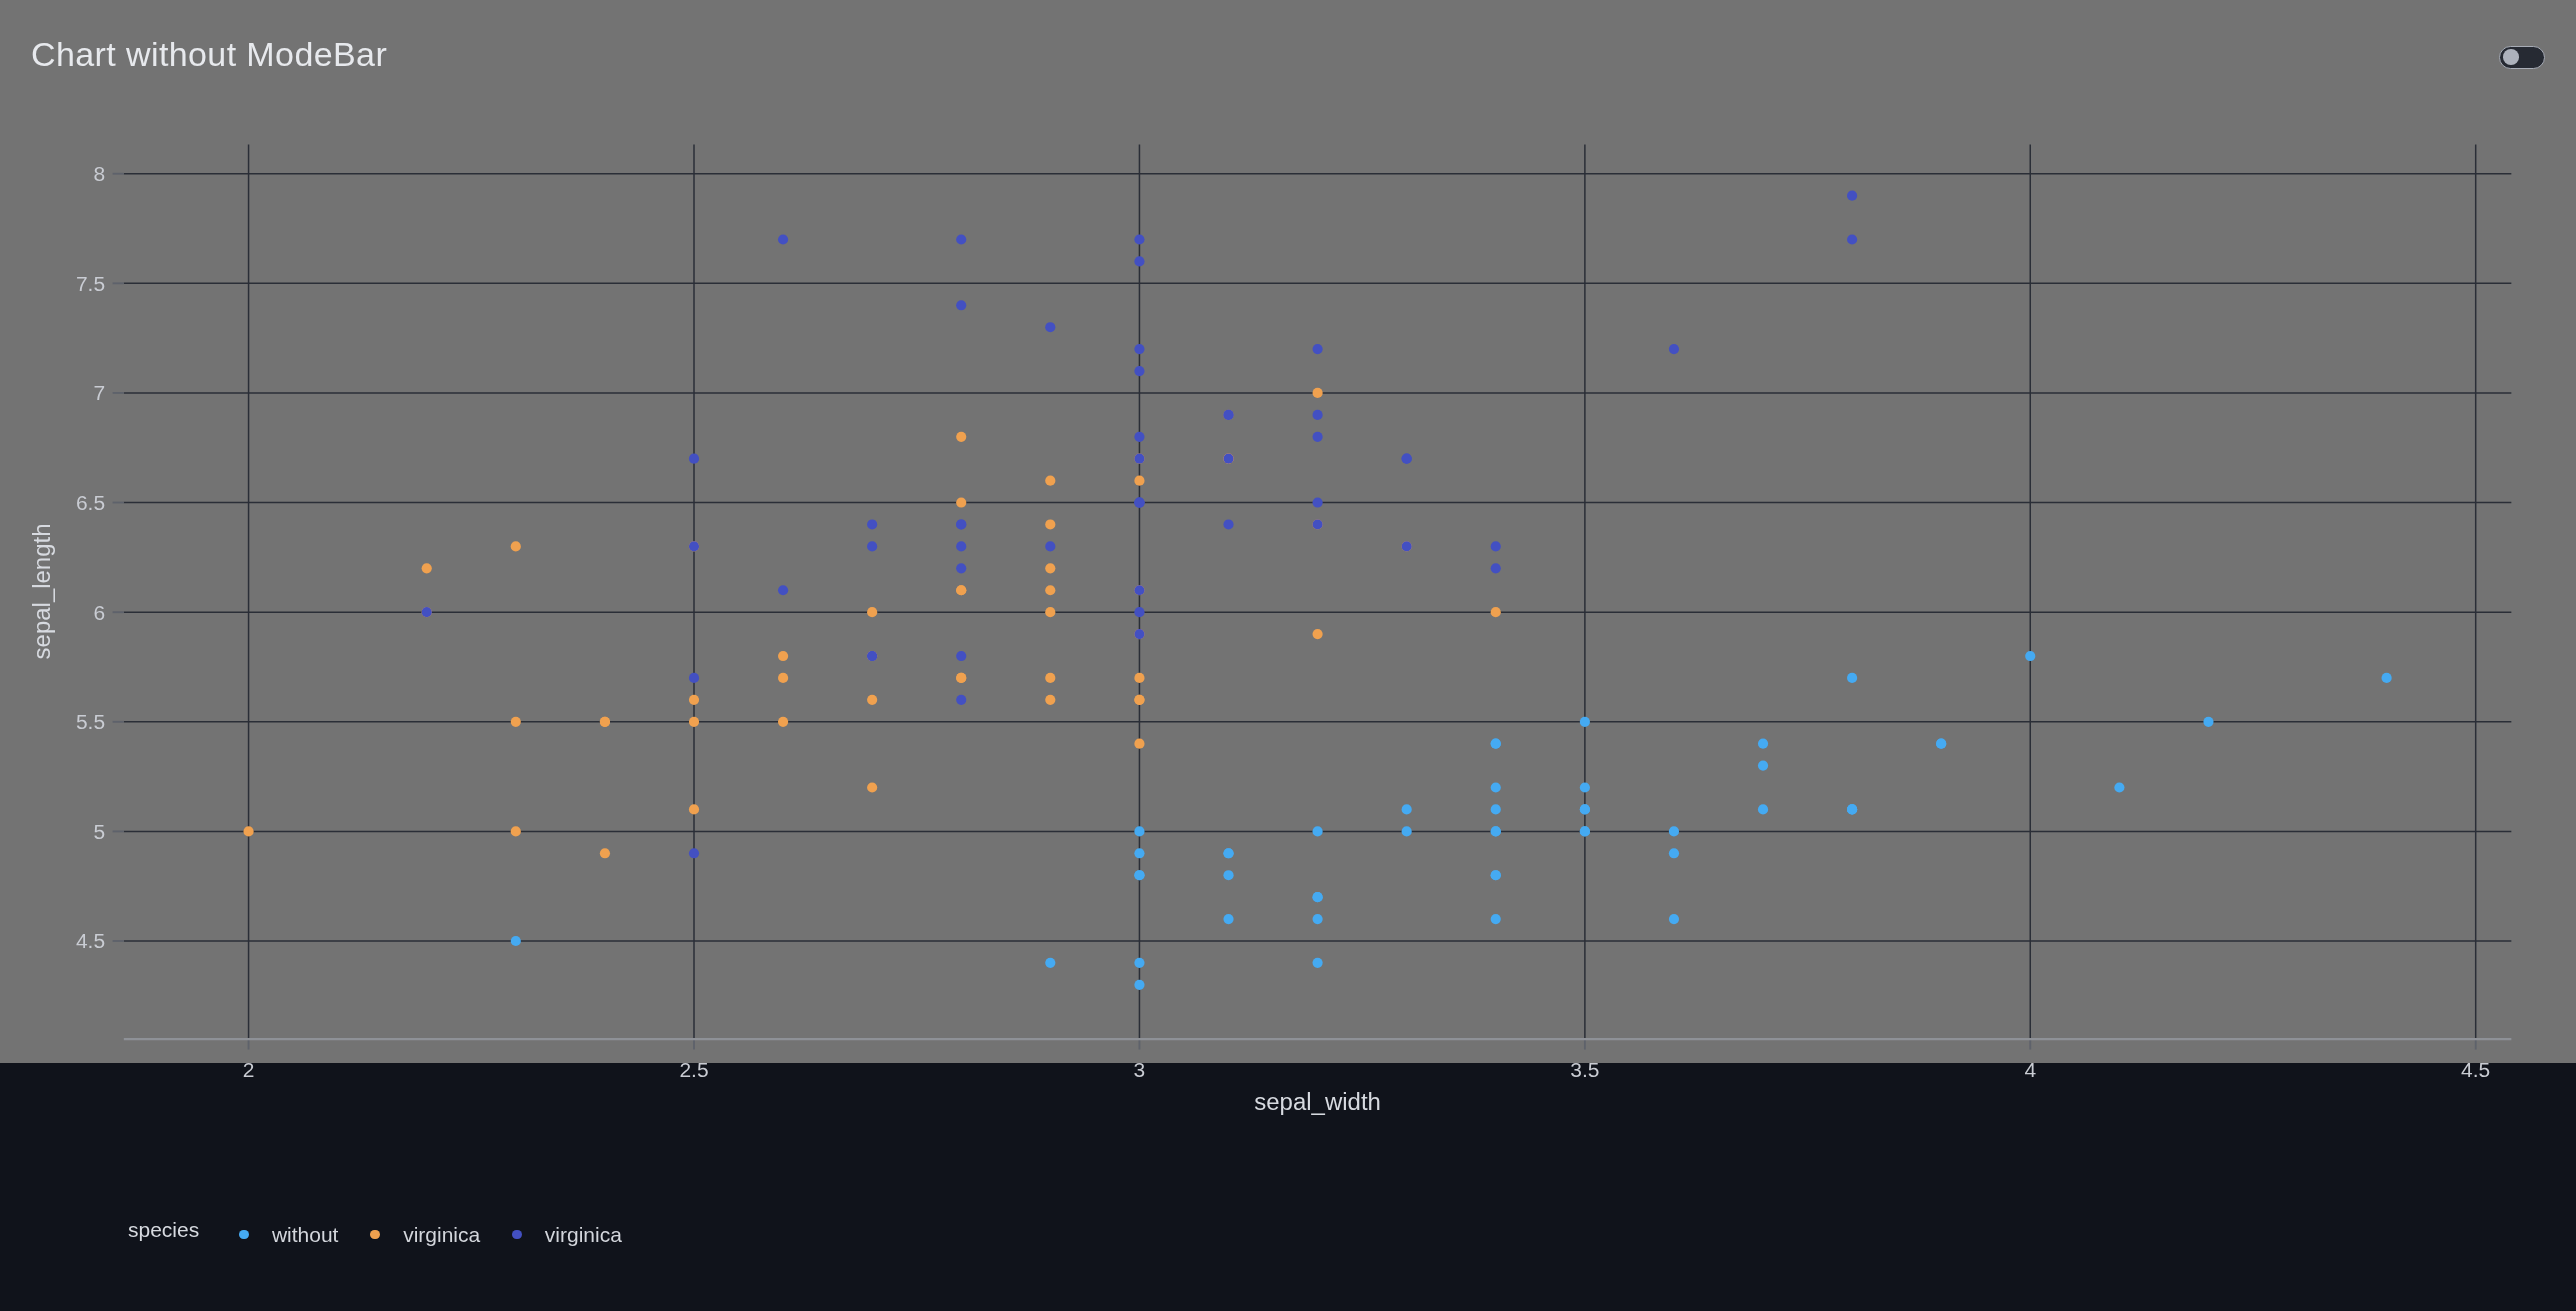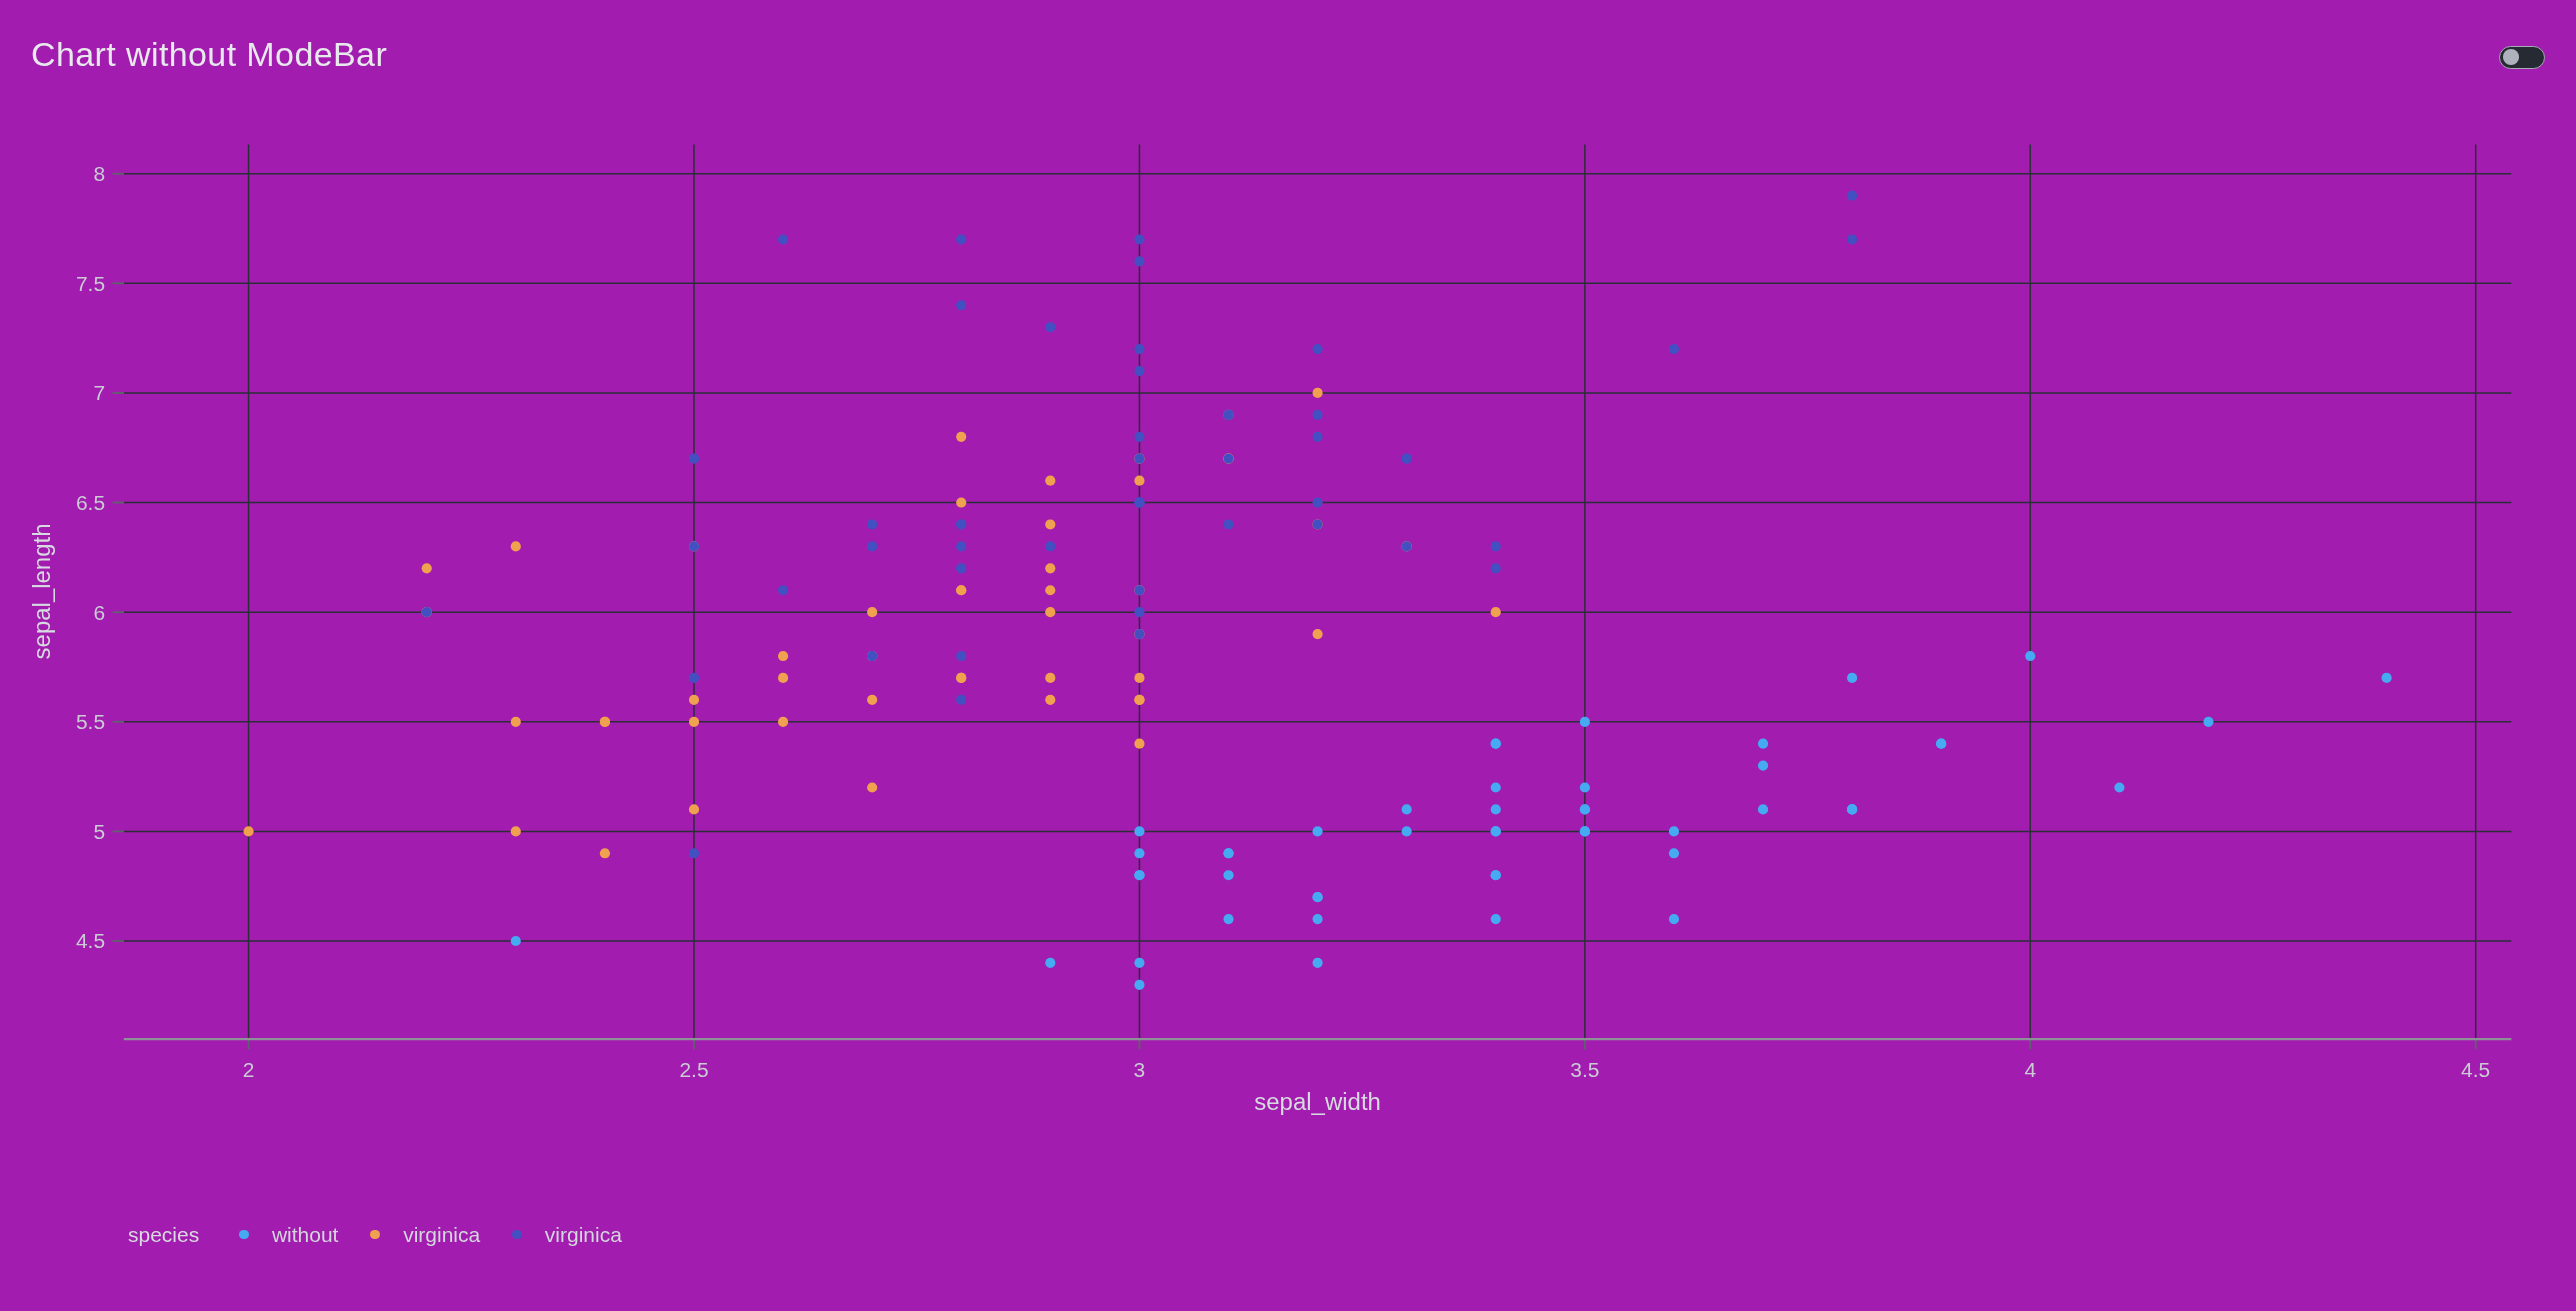--- a/index.html
+++ b/index.html
@@ -7,22 +7,22 @@
     padding: 0;
     background: #10131B;
     width: 2576px;
     height: 1311px;
     overflow: hidden;
     font-family: "Liberation Sans", sans-serif;
   }
   .stage {
     position: relative;
     width: 2576px;
-    height: 1311px;
-    background: #a21caf;
+    height: 1063px;
+    background: #737373;
   }
   .chart-title {
     position: absolute;
     left: 31px;
     top: 35px;
     font-size: 34px;
     font-weight: 400;
     letter-spacing: 0.4px;
     color: #E7E9ED;
     white-space: nowrap;
@@ -52,21 +52,20 @@
     position: absolute;
     left: 0;
     top: 0;
   }
   .legend {
     position: absolute;
     left: 128px;
     top: 1218px;
     height: 33px;
     display: flex;
-    align-items: center;
     font-size: 21px;
     color: #D3D6DC;
   }
   .legend .legend-title {
     color: #D7DAE0;
     margin-right: 40px;
   }
   .legend .legend-item {
     display: flex;
     align-items: center;

